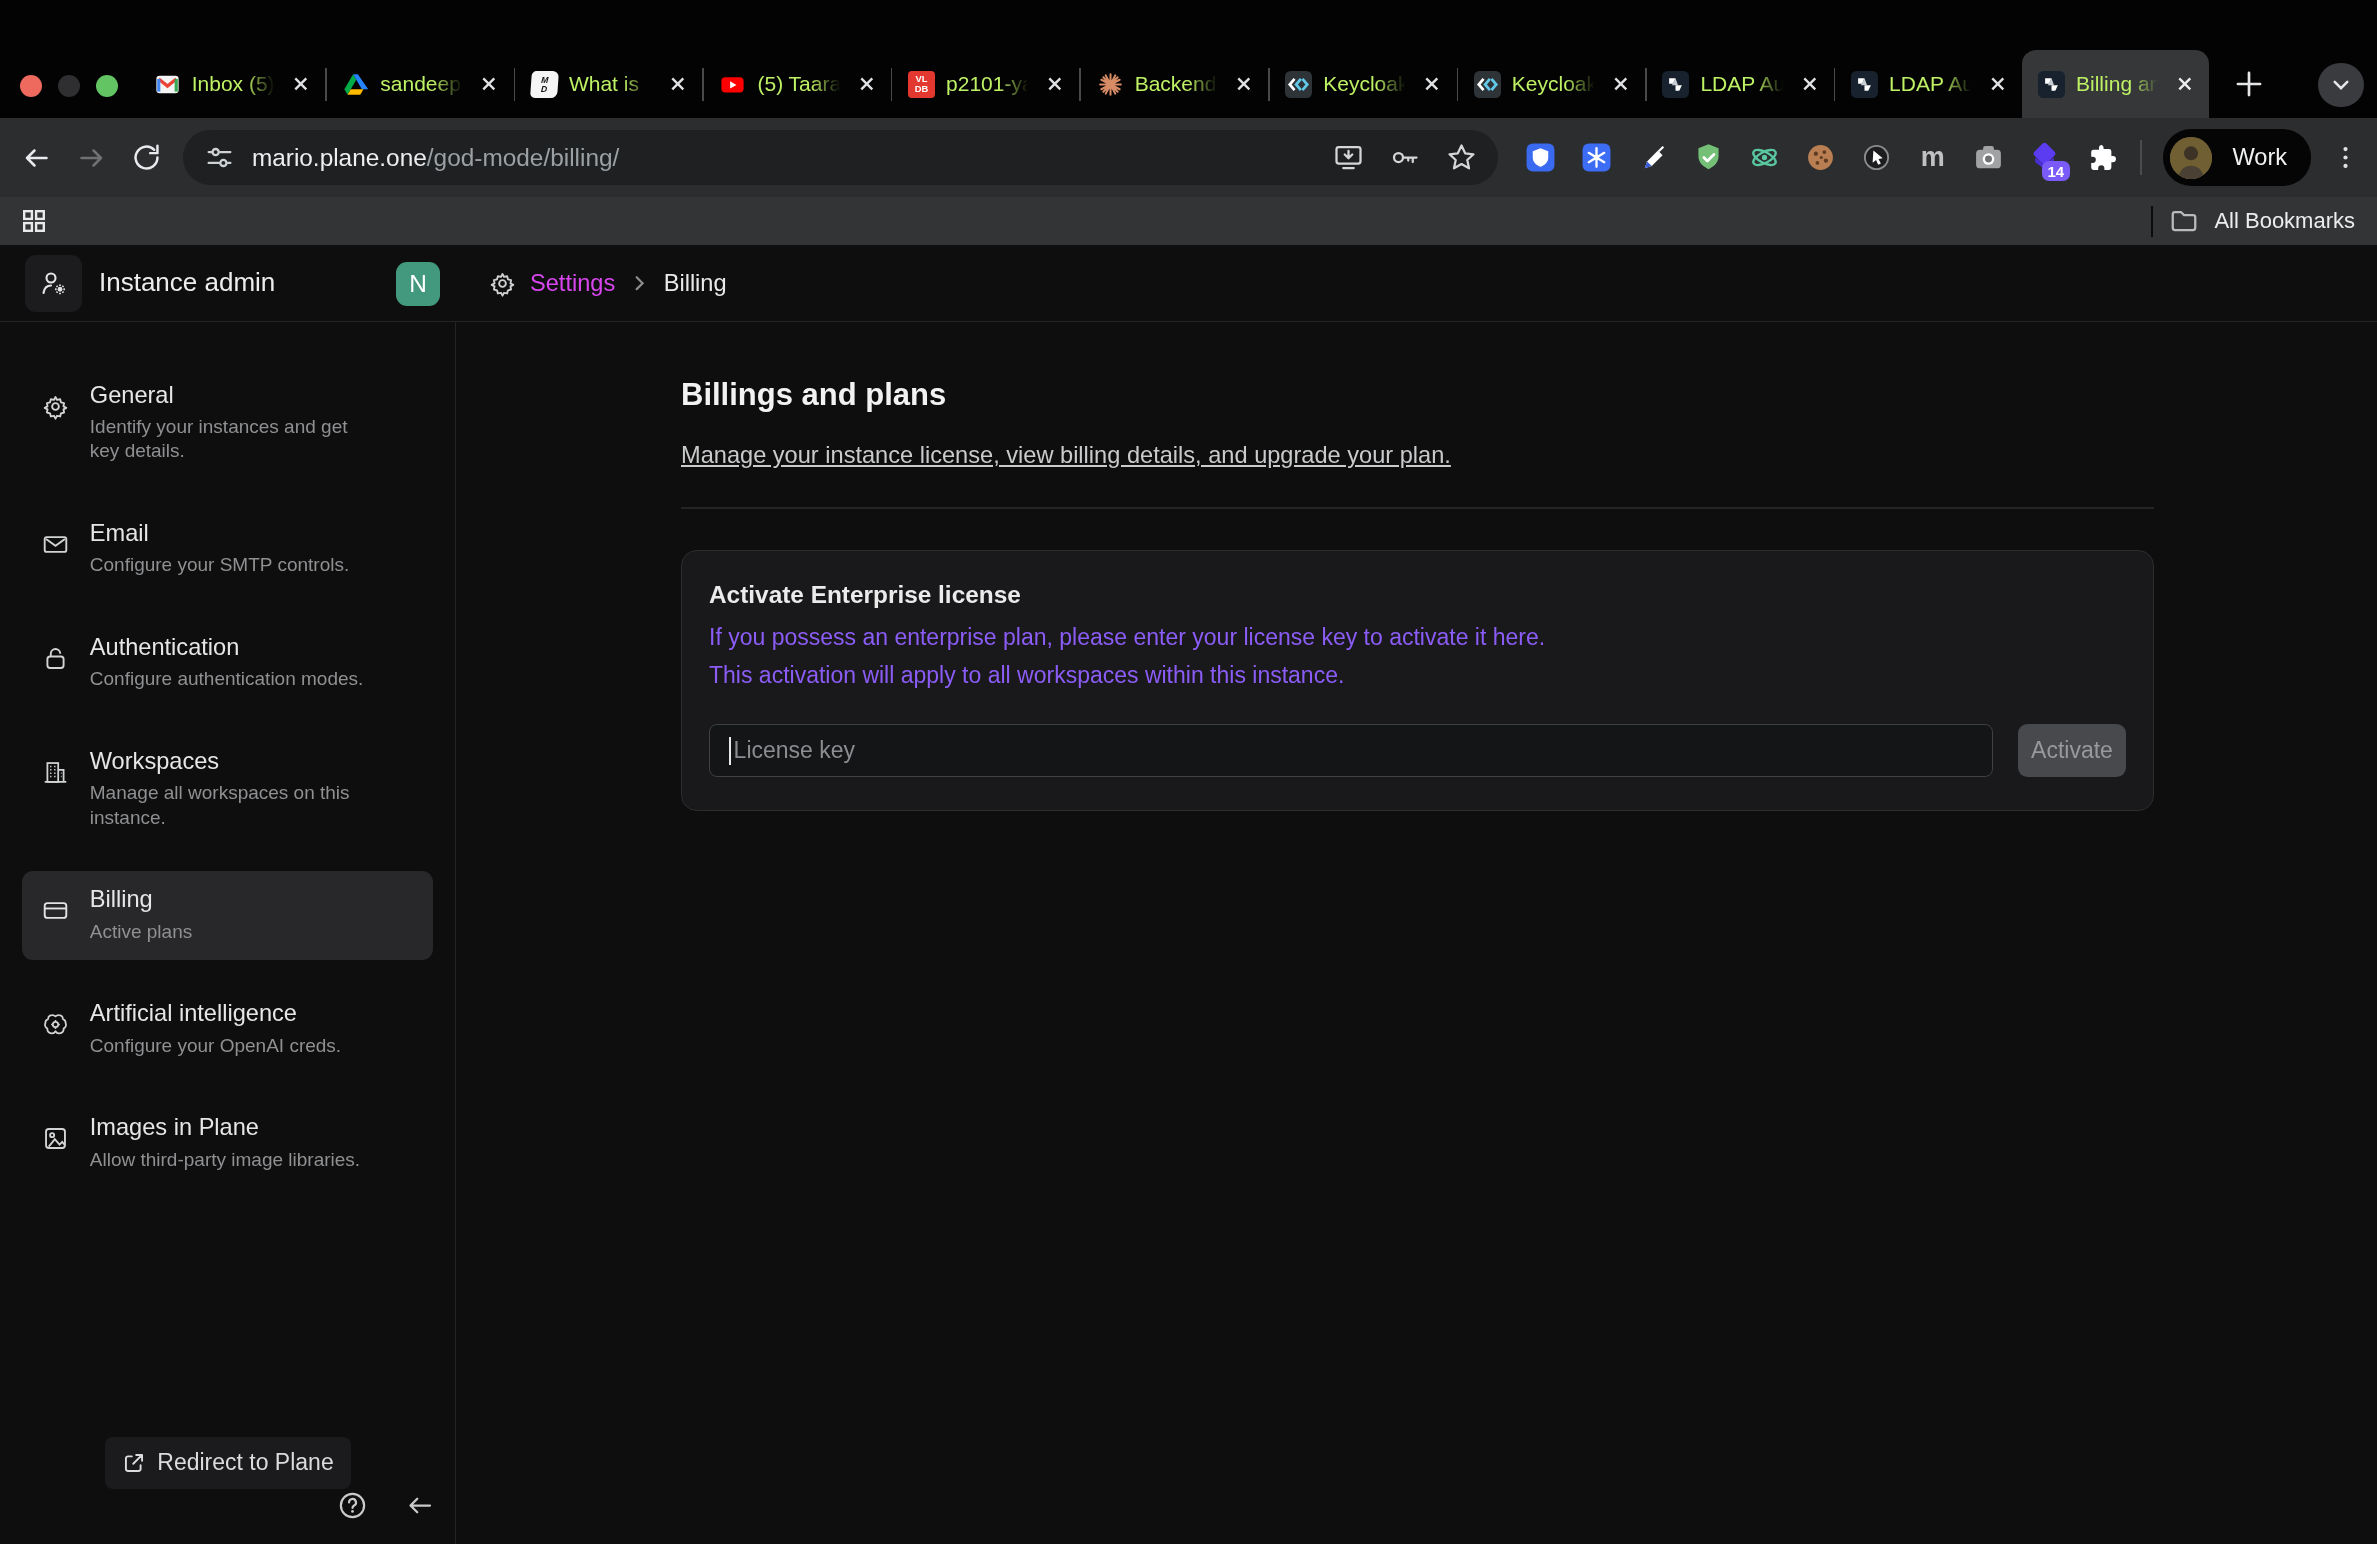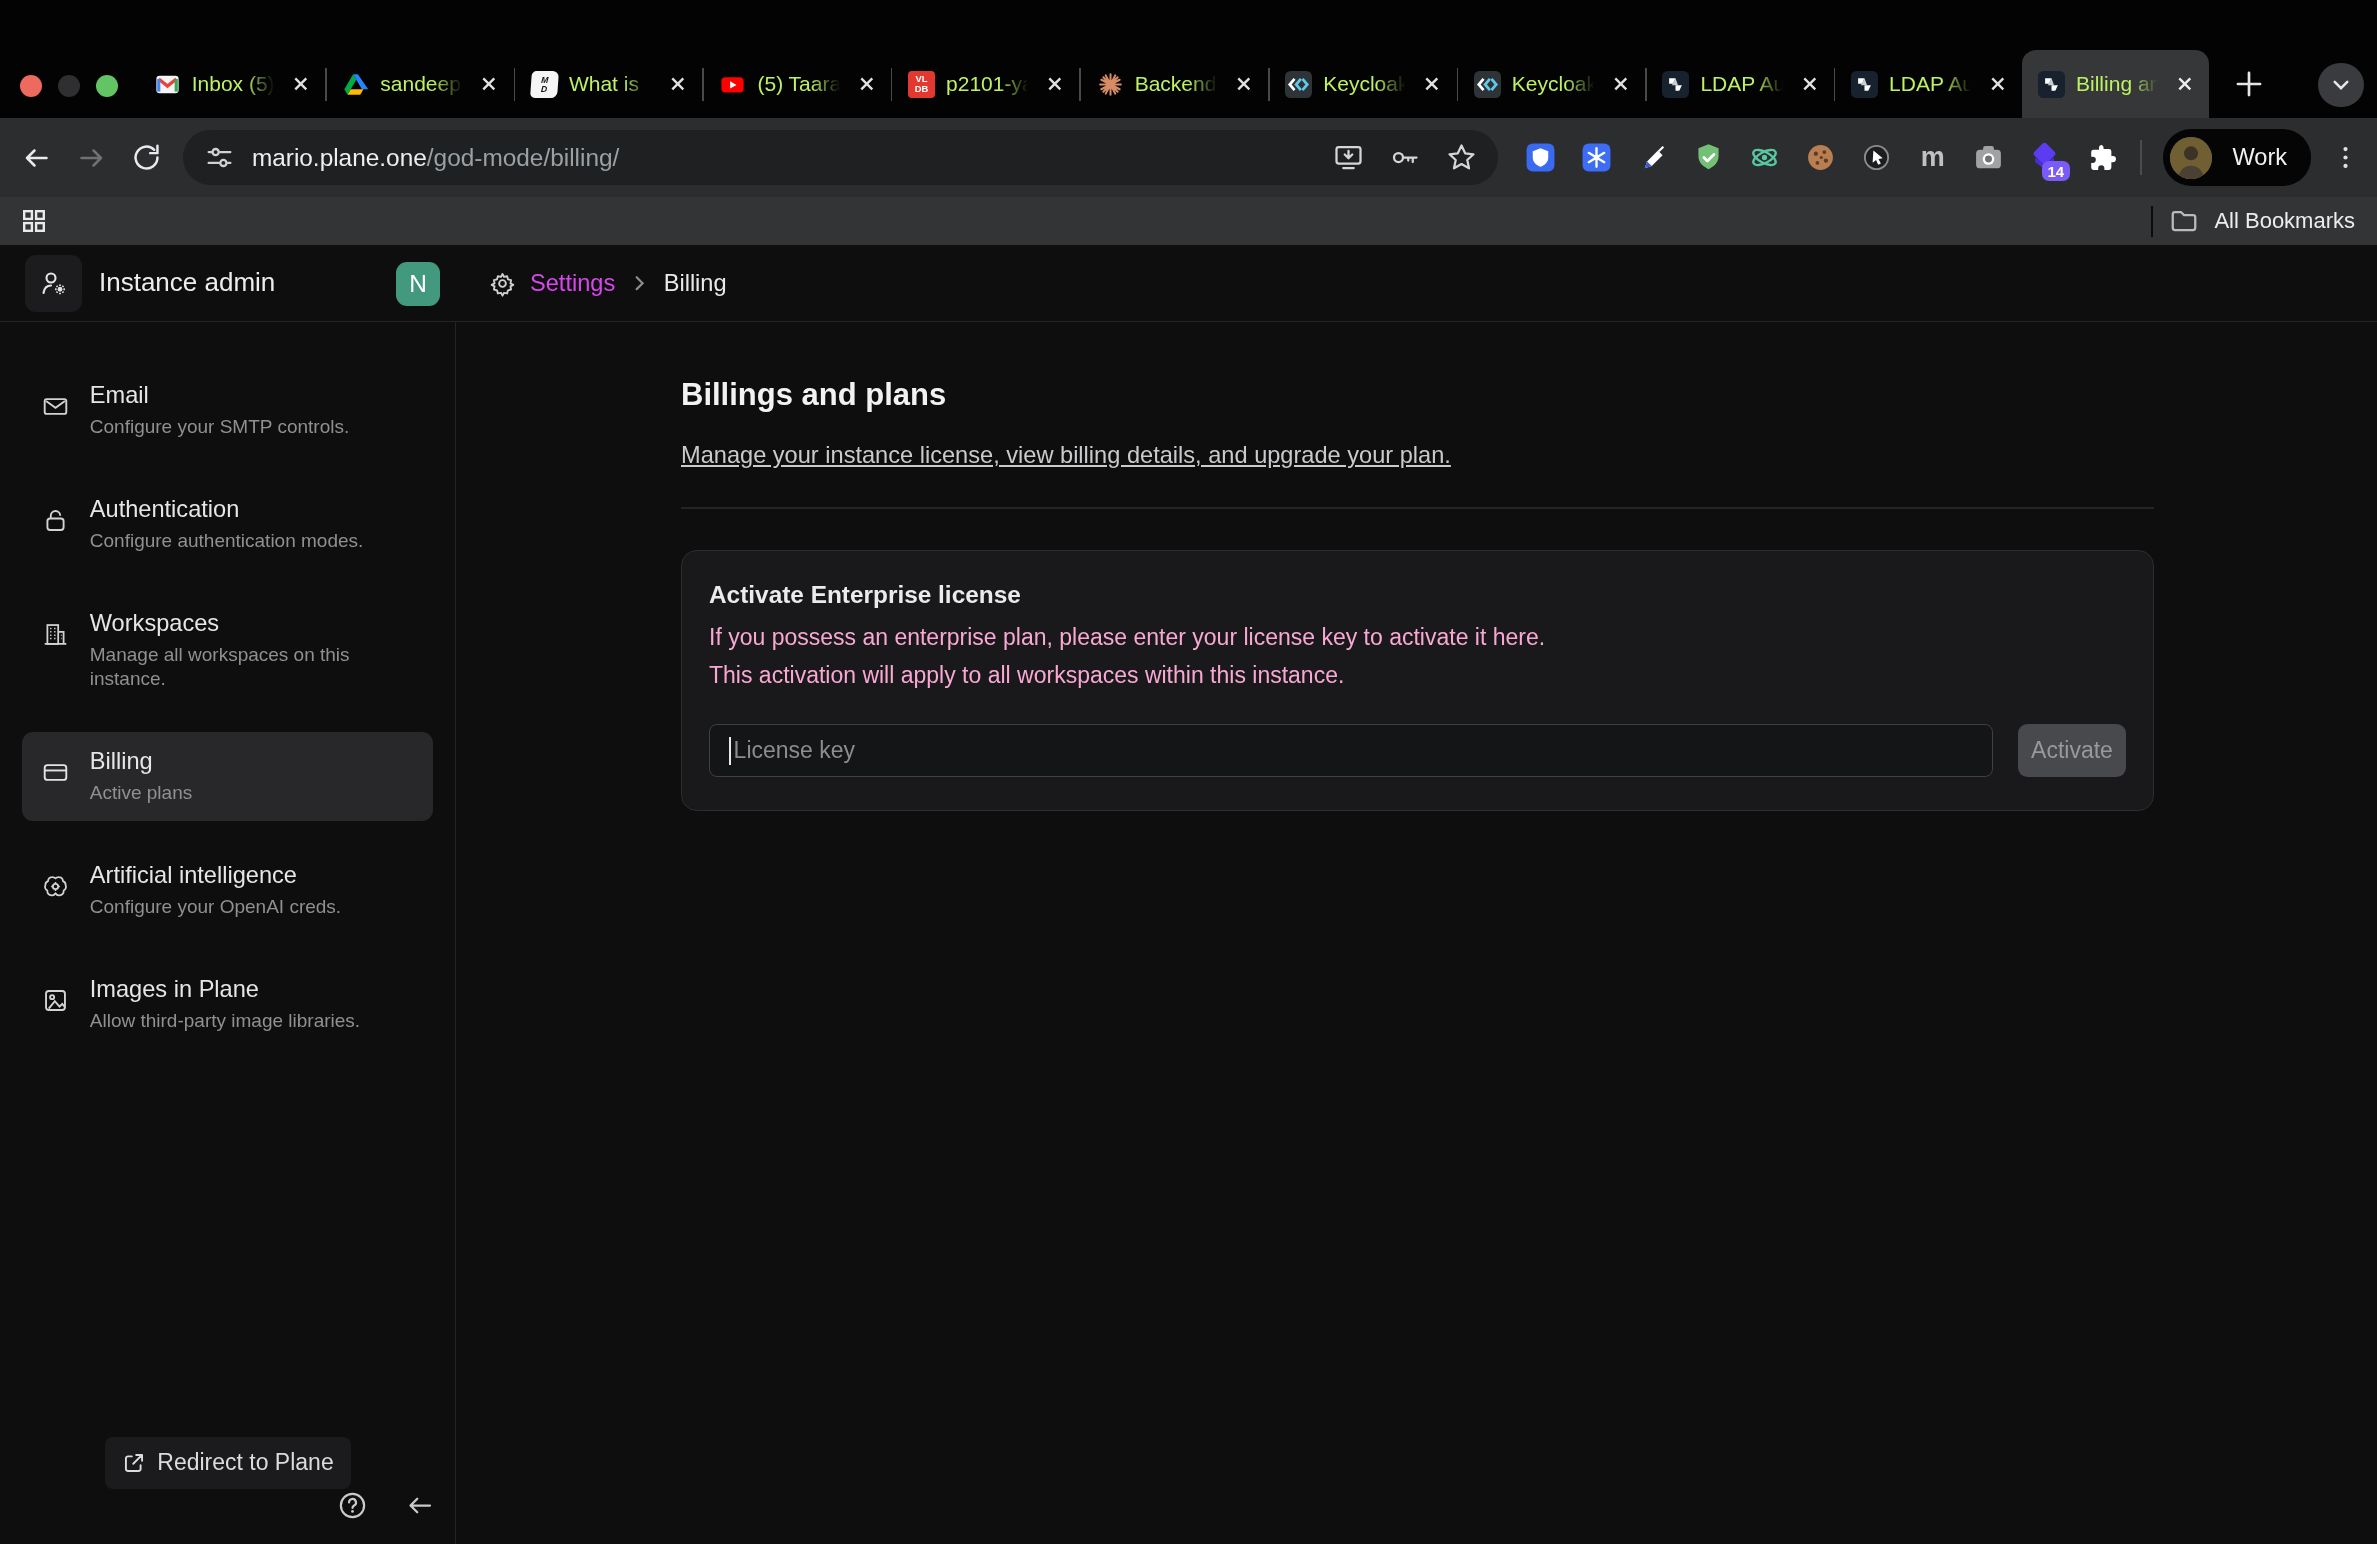--- a/index.html
+++ b/index.html
@@ -72,21 +72,21 @@
   .redirect-label{font-size:23px;font-weight:500;color:#dcdcdd;}
   .foot-icons{margin-left:auto;display:flex;align-items:center;gap:35px;}
 
   .main{position:absolute;left:458px;top:77px;right:0;bottom:0;}
   .main-inner{padding:55px 0 0 223px;width:1473px;}
   .page-title{font-size:31px;font-weight:700;color:#f2f2f3;}
   .page-sub{margin-top:29px;font-size:23.6px;color:#c9cacb;text-decoration:underline;}
   .divider{margin-top:38px;height:1.6px;background:#242425;width:1473px;}
   .card{margin-top:41px;width:1473px;box-sizing:border-box;background:#19191b;border:1.6px solid #2c2d2f;border-radius:15.7px;padding:30px 27px 33px 27px;}
   .card-title{font-size:24.4px;font-weight:700;color:#ebebec;}
-  .card-line{font-size:23px;color:#f9a8d4;margin-top:15.7px;}
+  .card-line{font-size:23px;color:#8b5cf6;margin-top:15.7px;}
   .card-line + .card-line{margin-top:11px;}
   .form-row{margin-top:35px;display:flex;gap:25px;align-items:stretch;}
   .input-wrap{position:relative;flex:1;}
   .license-input{width:100%;height:53px;box-sizing:border-box;background:#141517;border:1.6px solid #3e4042;border-radius:7.9px;
     color:#e8e8e8;font-size:23px;padding:0 19px 0 23.6px;outline:none;font-family:"Liberation Sans",sans-serif;}
   .license-input::placeholder{color:#8b8d90;}
   .caret{position:absolute;left:19.7px;top:12.6px;width:2.4px;height:28px;background:#e9e9e9;}
   .activate-btn{flex:none;width:108px;height:53px;background:#48494c;border:none;border-radius:9.4px;color:#97999c;font-size:23px;
     font-family:"Liberation Sans",sans-serif;}
 
@@ -517,20 +517,34 @@
         <svg viewBox="0 0 24 24" width="20.4" height="20.4">
             <path d="M9 5l7 7-7 7" stroke="#8b8d8f" stroke-width="2.6" fill="none" stroke-linecap="round"></path>
           </svg>
       </span>
       <span class="crumb-page">Billing</span>
     </div>
   </div>
 
   <div class="sidebar">
     <div class="nav">
+      <div class="nav-item">
+        <span class="nav-icon">
+          <svg viewBox="0 0 40 40" width="27" height="27">
+              <g fill="none" stroke="#d2d3d4" stroke-width="2.8">
+                <circle cx="20" cy="20" r="5"></circle>
+                <path d="M20 6l2.2 4.2 4.7-.9 1.2 4.6 4.6 1.2-.9 4.7L36 22l-4.2 2.2.9 4.7-4.6 1.2-1.2 4.6-4.7-.9L20 38l-2.2-4.2-4.7.9-1.2-4.6-4.6-1.2.9-4.7L4 22l4.2-2.2-.9-4.7 4.6-1.2 1.2-4.6 4.7.9z" stroke-linejoin="round"></path>
+              </g>
+            </svg>
+        </span>
+        <span>
+          <div class="nav-title">General</div>
+          <div class="nav-desc">Identify your instances and get key details.</div>
+        </span>
+      </div>
 
       <div class="nav-item">
         <span class="nav-icon">
           <svg viewBox="0 0 40 40" width="27" height="27">
               <g fill="none" stroke="#d2d3d4" stroke-width="2.8">
                 <rect x="4" y="9" width="32" height="22" rx="3"></rect>
                 <path d="M6 12l14 10 14-10"></path>
               </g>
             </svg>
         </span>

